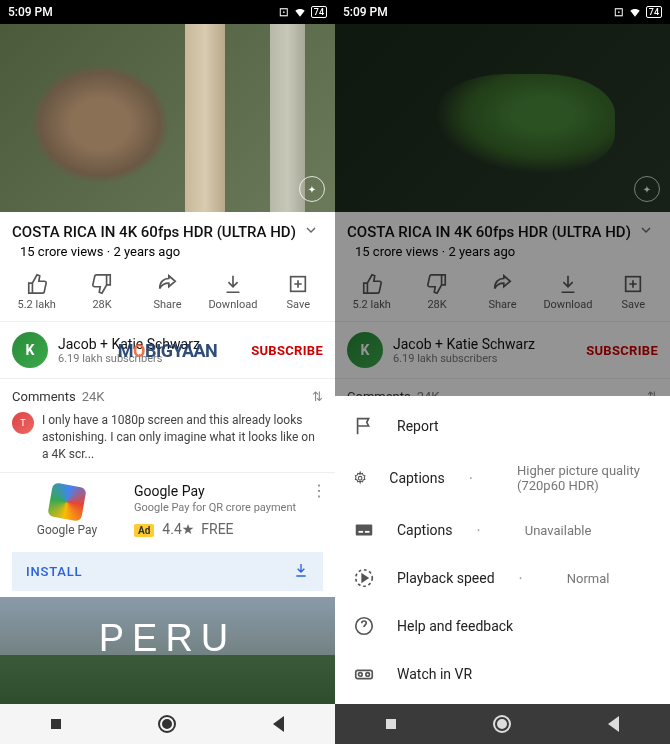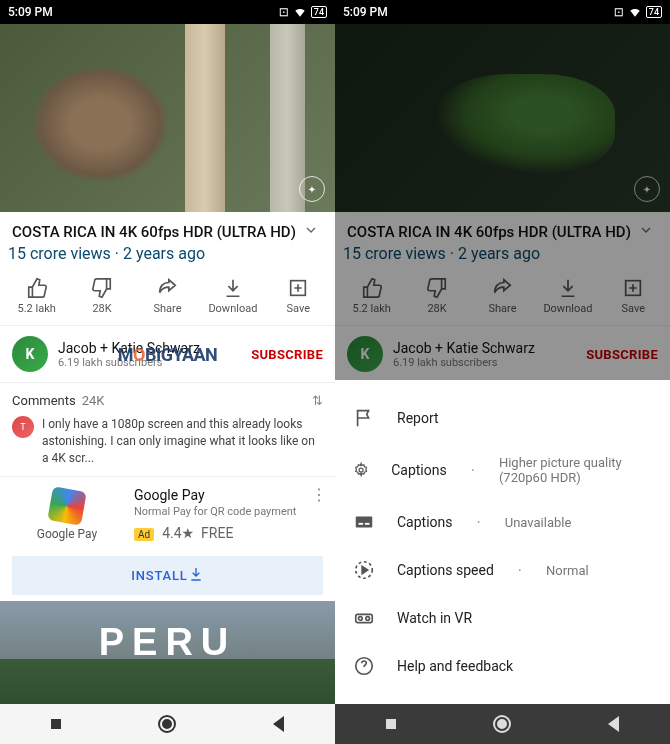--- a/index.html
+++ b/index.html
@@ -12,21 +12,21 @@
 .video{height:188px;background:linear-gradient(135deg,#4a5a3a,#6b7a5a);position:relative;overflow:hidden}
 .video.snake{background:linear-gradient(135deg,#1a2a1a,#2a3a2a)}
 .video .sloth{position:absolute;left:30px;top:40px;width:140px;height:120px;background:radial-gradient(ellipse,#8a7055 30%,#6b5844 60%,transparent 70%);border-radius:50%}
 .video .tree{position:absolute;right:110px;top:0;width:40px;height:188px;background:linear-gradient(90deg,#c8b898,#d8cbb0,#b8a888)}
 .video .tree2{position:absolute;right:30px;top:0;width:35px;height:188px;background:linear-gradient(90deg,#b8b8a8,#c8c8b8,#a8a898)}
 .video.snake .snakebody{position:absolute;left:100px;top:50px;width:180px;height:100px;background:radial-gradient(ellipse at 60% 40%,#4a8a3a 20%,#3a6a2a 50%,transparent 70%);border-radius:40%}
 .video .badge{position:absolute;right:10px;bottom:10px;width:26px;height:26px;border:1.5px solid rgba(255,255,255,.8);border-radius:50%;display:flex;align-items:center;justify-content:center;color:#fff;font-size:10px}
 .title-row{display:flex;align-items:center;justify-content:flex-start;padding:10px 12px 2px}
 .title{font-size:15px;font-weight:500;color:#111;flex:1}
 .chevron{color:#666;padding:0 4px}
-.meta{padding:0 8px 8px;font-size:16px;color:#0c4a6e}
+.meta{padding:0 20px 8px;font-size:13px;color:#000000}
 .actions{display:flex;justify-content:space-around;padding:6px 4px 10px;border-bottom:1px solid #eee}
 .action{display:flex;flex-direction:column;align-items:center;gap:3px;min-width:56px}
 .action .icn{width:22px;height:22px;display:flex;align-items:center;justify-content:center;color:#555}
 .action .lbl{font-size:11px;color:#555}
 .channel{display:flex;align-items:center;padding:10px 12px;border-bottom:1px solid #eee;position:relative}
 .avatar{width:36px;height:36px;border-radius:50%;background:linear-gradient(135deg,#2a8a3a,#3aaa4a);margin-right:10px;display:flex;align-items:center;justify-content:center;color:#fff;font-size:14px;font-weight:bold}
 .chinfo{flex:1}
 .chname{font-size:14px;color:#111}
 .chsubs{font-size:11px;color:#777}
 .subscribe{color:#cc0000;font-size:13px;font-weight:700;letter-spacing:.3px}
@@ -38,35 +38,35 @@
 .comment-row{display:flex;padding:4px 12px 10px;gap:8px;border-bottom:1px solid #eee}
 .cavatar{width:22px;height:22px;border-radius:50%;background:linear-gradient(135deg,#d44,#e66);flex-shrink:0;display:flex;align-items:center;justify-content:center;font-size:9px;color:#fff}
 .ctext{font-size:12px;color:#444;line-height:1.4}
 .adrow{display:flex;padding:10px 12px;gap:12px;position:relative}
 .adlogo{width:110px;display:flex;flex-direction:column;align-items:center;justify-content:center;gap:4px}
 .gplogo{width:34px;height:34px;background:conic-gradient(#4285f4,#ea4335,#fbbc05,#34a853,#4285f4);border-radius:6px;transform:rotate(10deg)}
 .gptxt{font-size:12px;color:#555}
 .adinfo{flex:1}
 .adtitle{font-size:14px;color:#111;margin-bottom:2px}
 .addesc{font-size:11px;color:#777;line-height:1.3}
-.adbadge{display:inline-block;background:#fc3;color:#333;font-size:10px;padding:1px 4px;border-radius:2px;margin-right:4px;font-weight:400}
+.adbadge{display:inline-block;background:#fc3;color:#333;font-size:10px;padding:1px 4px;border-radius:2px;margin-right:4px;font-weight:700}
 .adrating{font-size:14px;color:#666}
 .admore{position:absolute;right:8px;top:8px;color:#888;font-size:16px}
-.install{margin:4px 12px;background:#e8f0fa;color:#2962d9;display:flex;align-items:center;justify-content:center;padding:10px 14px;font-size:13px;font-weight:500;letter-spacing:.8px}
+.install{margin:4px 12px;background:#e8f0fa;color:#2962d9;display:flex;align-items:center;justify-content:space-between;padding:10px 14px;font-size:13px;font-weight:500;letter-spacing:.8px}
 .nextvid{margin:6px 0 0;height:118px;background:linear-gradient(180deg,#8a9aaa,#5a6a5a);position:relative;overflow:hidden}
 .nextvid .mtn{position:absolute;bottom:0;left:0;right:0;height:60px;background:linear-gradient(180deg,#3a5a3a,#2a4a2a)}
-.nextvid .peru{position:absolute;left:50%;top:35%;transform:translate(-50%,-50%);font-size:38px;font-weight:bold;color:#fff;letter-spacing:8px;font-family:Arial,sans-serif}
+.nextvid .peru{position:absolute;left:50%;top:35%;transform:translate(-50%,-50%);font-size:38px;font-weight:normal;color:#fff;letter-spacing:8px;font-family:Arial,sans-serif}
 .navbar{position:absolute;bottom:0;left:0;right:0;height:40px;background:#f5f5f5;display:flex;align-items:center;justify-content:space-around}
 .navbtn{width:24px;height:24px;display:flex;align-items:center;justify-content:center;color:#333}
 .dimmer{position:absolute;top:24px;left:0;right:0;height:442px;background:rgba(0,0,0,.42);z-index:5;pointer-events:none}
-.sheet{position:absolute;left:0;right:0;bottom:40px;background:#fff;z-index:10;padding:14px 0}
+.sheet{position:absolute;left:0;right:0;bottom:40px;background:#fff;z-index:10;padding:6px 0}
 .sheetrow{display:flex;align-items:center;padding:13px 18px;gap:22px}
 .sheetrow .sicn{width:22px;color:#555;display:flex;align-items:center;justify-content:center}
 .sheetrow .slabel{font-size:14px;color:#222}
-.sheetrow .sval{font-size:13px;color:#777;margin-left:0}
+.sheetrow .sval{font-size:13px;color:#777;margin-left:20px}
 .sheetrow .dot{color:#999;margin:0 2px}
 .screen.right .title,.screen.right .meta,.screen.right .action .lbl,.screen.right .chname,.screen.right .chsubs,.screen.right .comments,.screen.right .ctext{position:relative}
 .partial-ad{padding:6px 0 0;text-align:center;font-size:13px;color:#333}
 svg{width:100%;height:100%}
 </style>
 </head>
 <body>
 
 <div class="screen">
   <div class="statusbar">
@@ -163,21 +163,21 @@
     <div class="ctext">I only have a 1080p screen and this already looks astonishing. I can only imagine what it looks like on a 4K scr...</div>
   </div>
 
   <div class="adrow">
     <div class="adlogo">
       <div class="gplogo"></div>
       <div class="gptxt">Google Pay</div>
     </div>
     <div class="adinfo">
       <div class="adtitle">Google Pay</div>
-      <div class="addesc">Normal Pay for QR code payment</div>
+      <div class="addesc">Google Pay for QR crore payment</div>
       <div style="margin-top:3px">
         <span class="adbadge">Ad</span>
         <span class="adrating"><span>4.4★</span> &nbsp;<span>FREE</span></span>
       </div>
     </div>
     <div class="admore">⋮</div>
   </div>
 
   <div class="install">
     <span>INSTALL</span>
@@ -338,43 +338,43 @@
       <span class="dot">·</span>
       <span class="sval">Unavailable</span>
     </div>
     <div class="sheetrow">
       <span class="sicn">
           <svg viewBox="0 0 24 24" fill="none" stroke="#555" stroke-width="1.8">
             <circle cx="12" cy="12" r="9" stroke-dasharray="3 3"></circle>
             <path d="M10 8l6 4-6 4z" fill="#555"></path>
           </svg>
         </span>
-      <span class="slabel">Captions speed</span>
+      <span class="slabel">Playback speed</span>
       <span class="dot">·</span>
       <span class="sval">Normal</span>
+    </div>
+    <div class="sheetrow">
+      <span class="sicn">
+          <svg viewBox="0 0 24 24" fill="none" stroke="#555" stroke-width="1.8">
+            <circle cx="12" cy="12" r="9"></circle>
+            <path d="M9.5 9a2.5 2.5 0 115 0c0 1.5-2.5 2-2.5 4M12 17h.01"></path>
+          </svg>
+        </span>
+      <span class="slabel">Help and feedback</span>
     </div>
     <div class="sheetrow">
       <span class="sicn">
           <svg viewBox="0 0 24 24" fill="none" stroke="#555" stroke-width="1.8">
             <rect x="3" y="8" width="18" height="9" rx="2"></rect>
             <circle cx="8" cy="12.5" r="2"></circle>
             <circle cx="16" cy="12.5" r="2"></circle>
           </svg>
         </span>
       <span class="slabel">Watch in VR</span>
     </div>
-    <div class="sheetrow">
-      <span class="sicn">
-          <svg viewBox="0 0 24 24" fill="none" stroke="#555" stroke-width="1.8">
-            <circle cx="12" cy="12" r="9"></circle>
-            <path d="M9.5 9a2.5 2.5 0 115 0c0 1.5-2.5 2-2.5 4M12 17h.01"></path>
-          </svg>
-        </span>
-      <span class="slabel">Help and feedback</span>
-    </div>
   </div>
 
   <div class="navbar" style="background:#3a3a3a">
     <div class="navbtn">
         <svg viewBox="0 0 24 24" fill="#ddd">
           <rect x="7" y="7" width="10" height="10"></rect>
         </svg>
       </div>
     <div class="navbtn">
         <svg viewBox="0 0 24 24" fill="none" stroke="#ddd" stroke-width="2">

